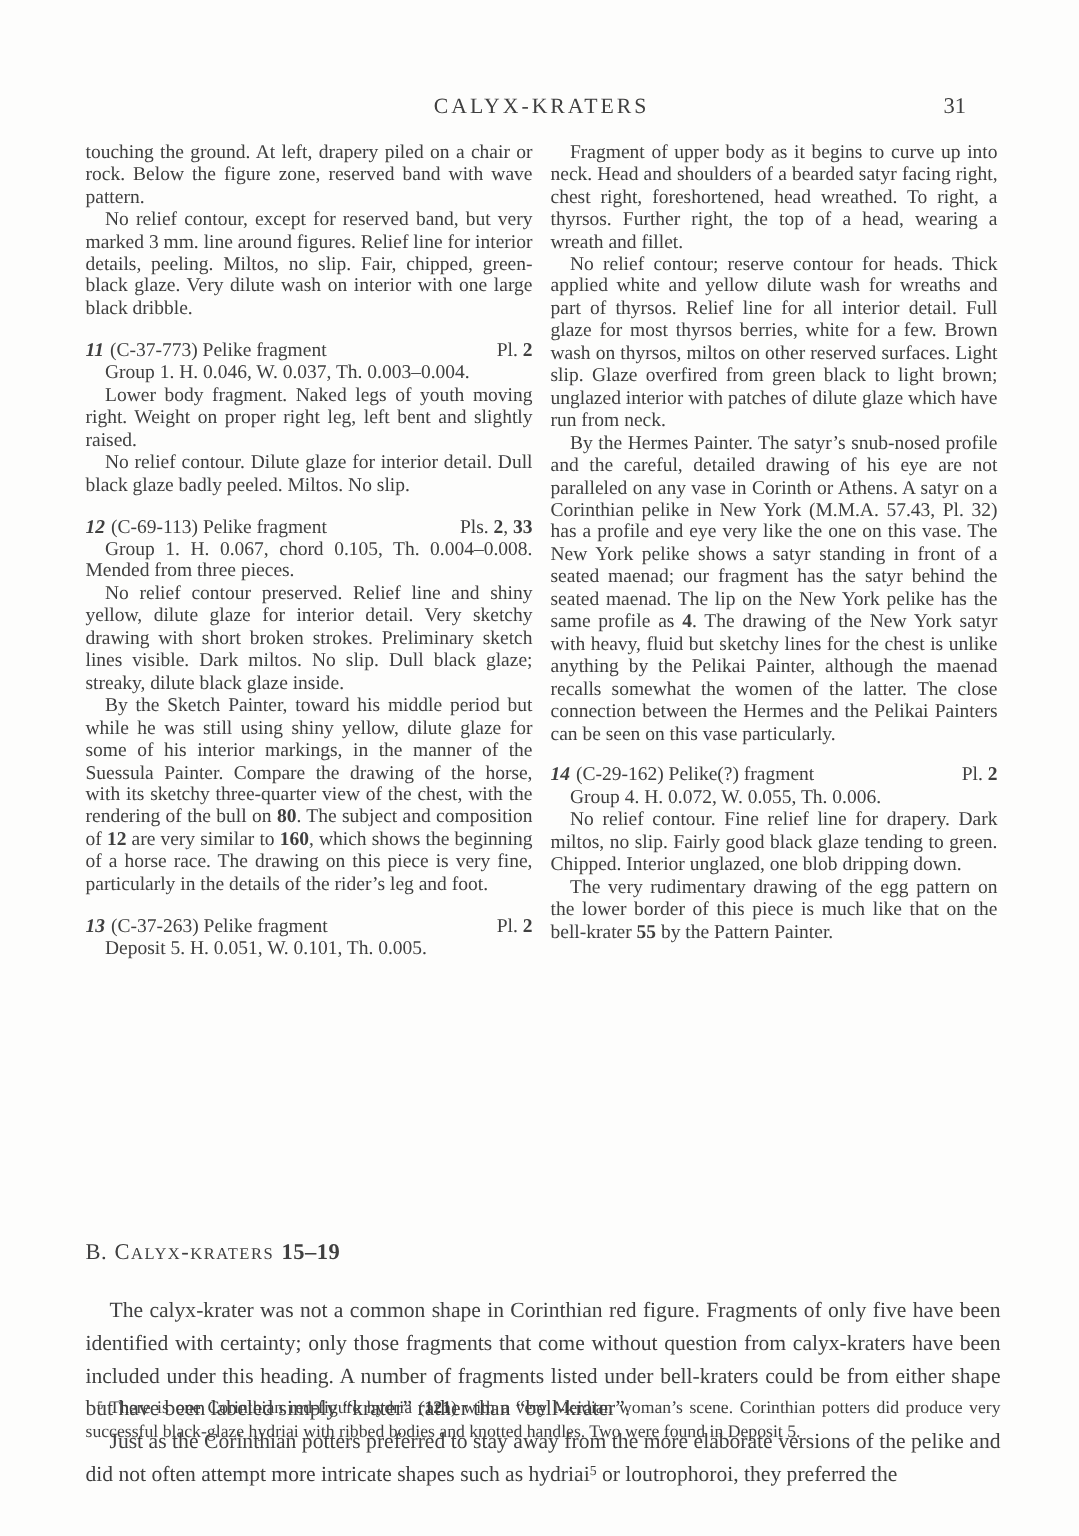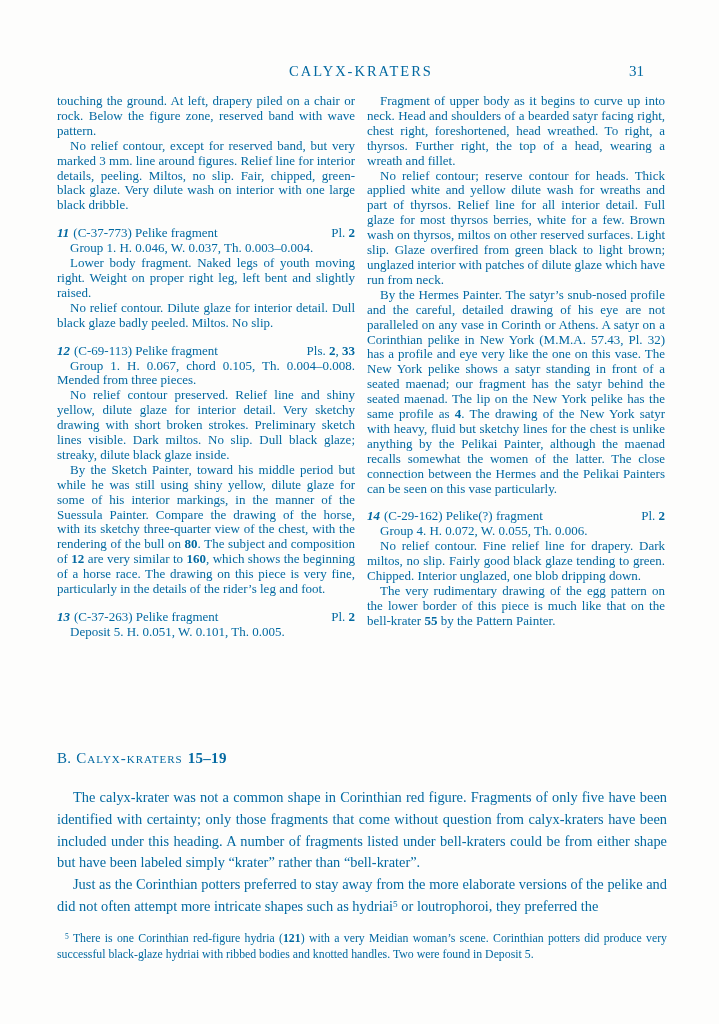--- a/index.html
+++ b/index.html
@@ -3,21 +3,21 @@
 <meta charset="utf-8">
 <style>
   * { margin: 0; padding: 0; box-sizing: border-box; }
   html, body { background: #ffffff; }
   .page {
     position: relative;
     width: 719px;
     height: 1024px;
     background: #fdfdfc;
     font-family: "Liberation Serif", "DejaVu Serif", serif;
-    color: #0369a1;
+    color: #404040;
     overflow: hidden;
   }
   .running-head {
     position: absolute;
     top: 63px; left: 57px; width: 608px;
     text-align: center;
     font-size: 14.5px;
     letter-spacing: 2px;
   }
   .page-number {
@@ -49,21 +49,21 @@
   .entry-header .entry-num { margin-right: 4px; font-style: italic; }
   sup {
     font-size: 64%;
     line-height: 0;
     position: relative;
     top: -0.45em;
     vertical-align: baseline;
   }
   .section {
     position: absolute;
-    left: 57px; top: 750px; width: 610px;
+    left: 57px; top: 827px; width: 610px;
   }
   .section-heading {
     font-size: 15px;
     margin-bottom: 16px;
     letter-spacing: 0.3px;
   }
   .section-heading .sc {
     font-variant: small-caps;
     letter-spacing: 1px;
     margin: 0 5px 0 5px;

